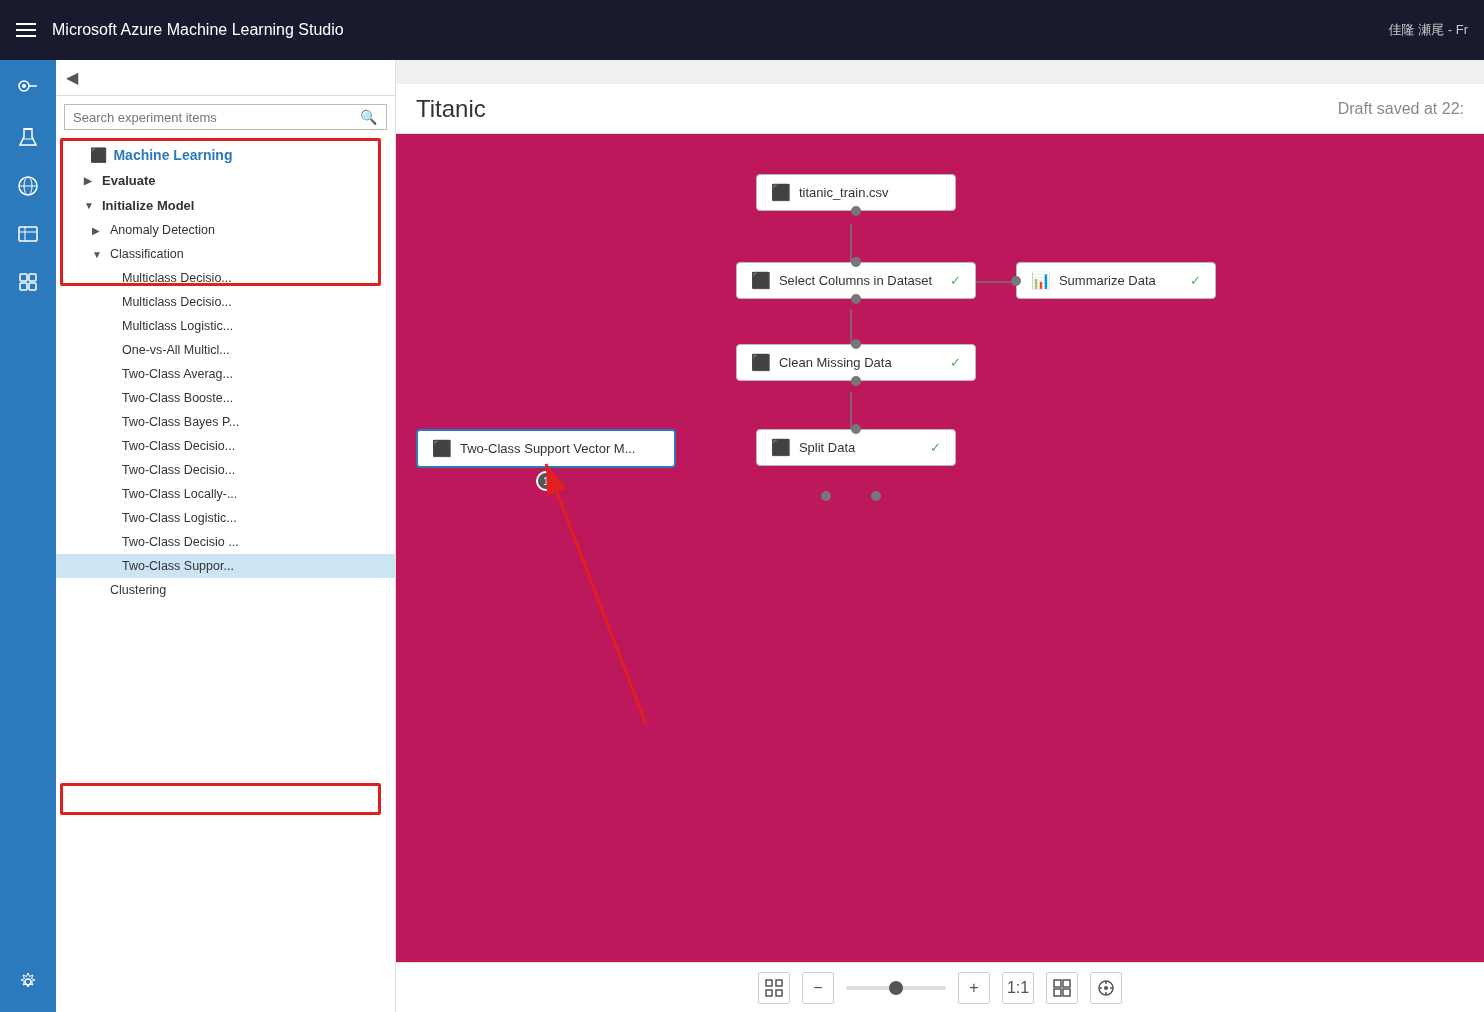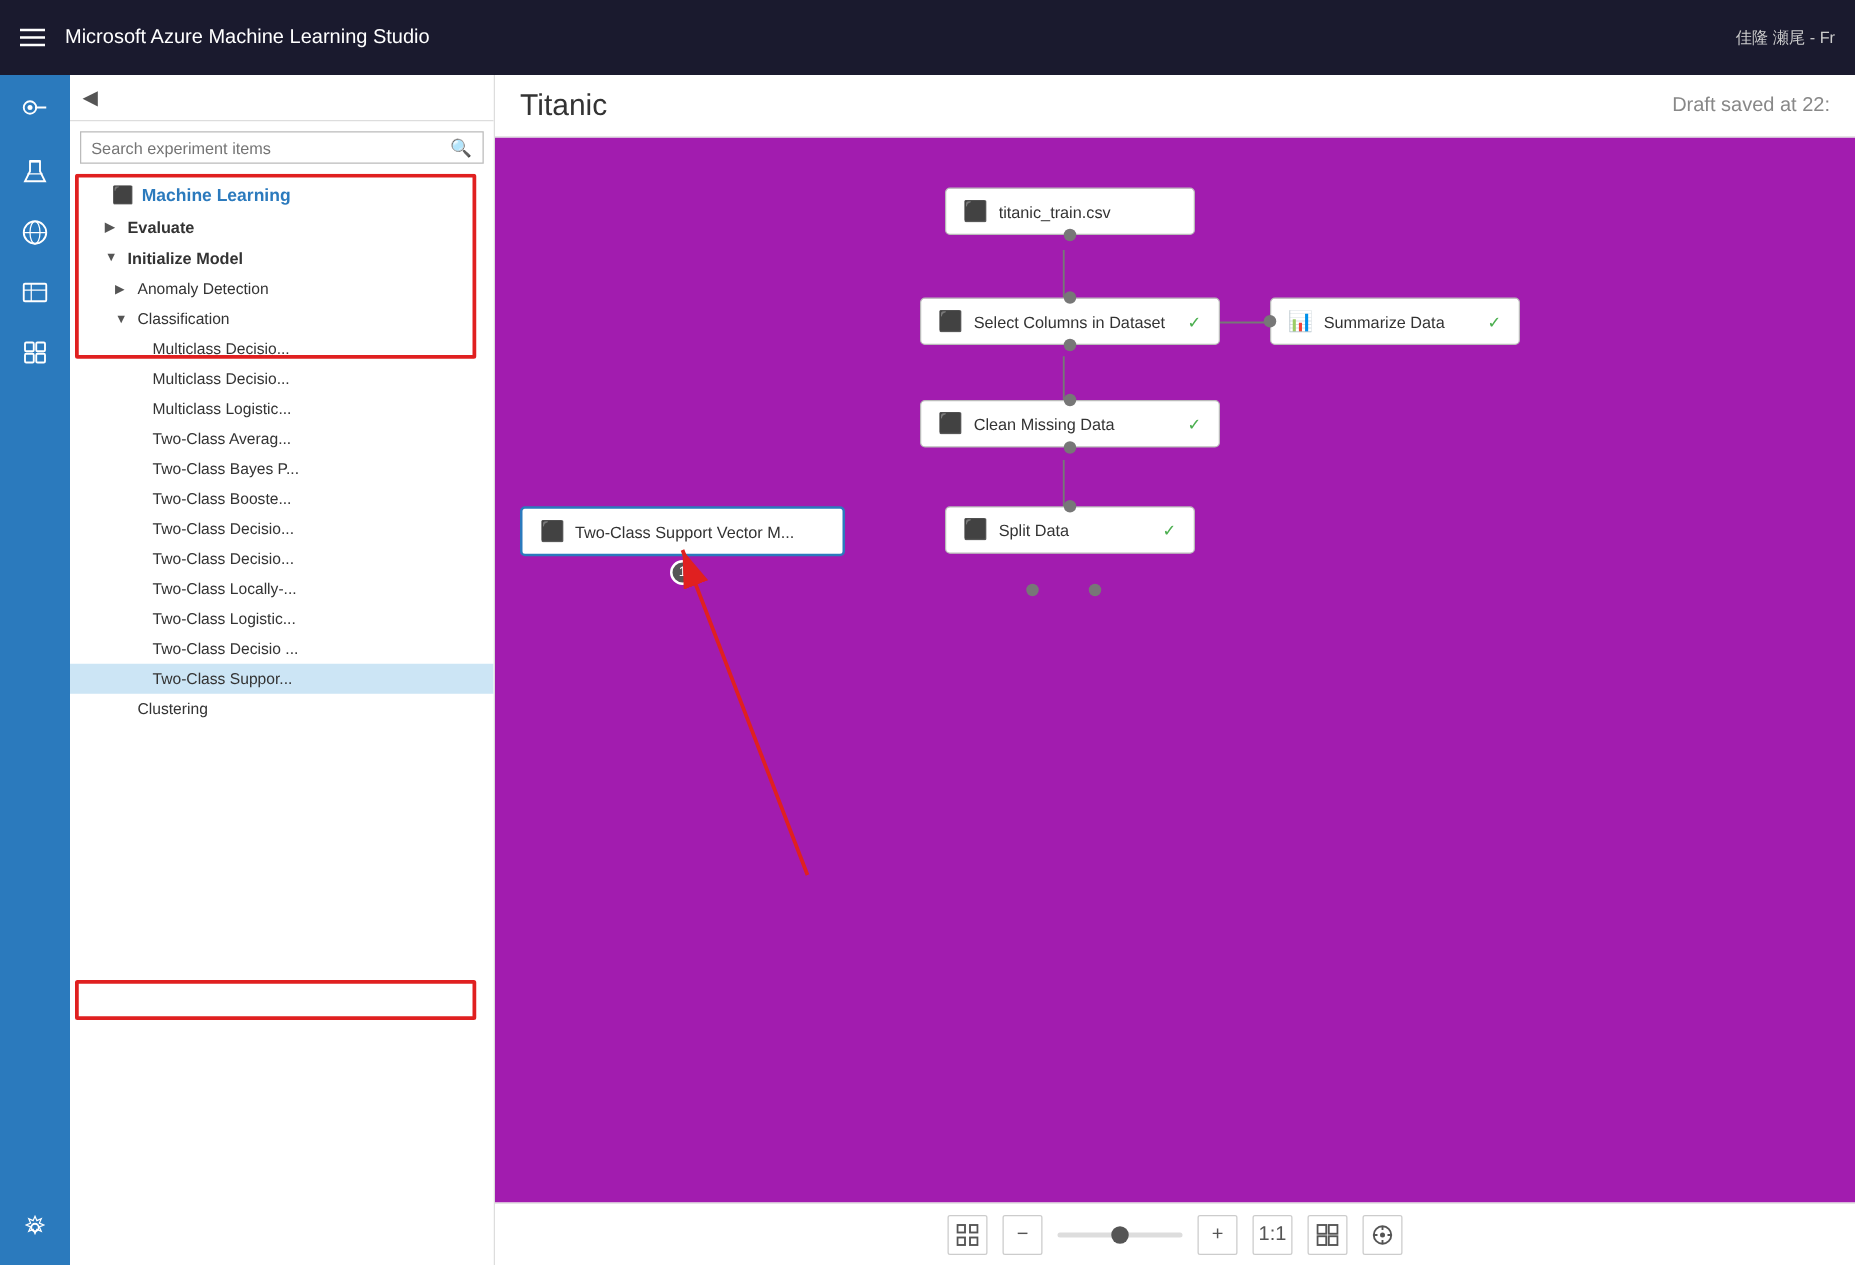--- a/index.html
+++ b/index.html
@@ -118,23 +118,24 @@
     .tree-item .arrow { font-size: 10px; color: #555; width: 12px; }
     .tree-item .icon { color: #2b7abd; font-size: 14px; }
     .tree-item.level1 { padding-left: 16px; font-weight: 600; color: #2b7abd; font-size: 14px; }
     .tree-item.level2 { padding-left: 28px; font-weight: 600; font-size: 13px; }
     .tree-item.level3 { padding-left: 36px; font-weight: 400; font-size: 12.5px; }
     .tree-item.level4 { padding-left: 48px; font-weight: 400; font-size: 12.5px; color: #333; }
 
     
     .canvas-area {
       flex: 1;
-      background: #a21caf;
+      background: #be185d;
       position: relative;
       overflow: hidden;
+      margin-top: 24px;
     }
 
     
     .page-title-bar {
       position: absolute;
       top: 0;
       left: 0;
       right: 0;
       height: 50px;
       background: white;
@@ -380,29 +381,33 @@
           <div class="tree-item level4">
             <span class="arrow"></span>
             <span>Multiclass Decisio...</span>
           </div>
           <div class="tree-item level4">
             <span class="arrow"></span>
             <span>Multiclass Logistic...</span>
           </div>
           <div class="tree-item level4">
             <span class="arrow"></span>
+            <span>One-vs-All Multicl...</span>
+          </div>
+          <div class="tree-item level4">
+            <span class="arrow"></span>
             <span>Two-Class Averag...</span>
           </div>
           <div class="tree-item level4">
             <span class="arrow"></span>
+            <span>Two-Class Booste...</span>
+          </div>
+          <div class="tree-item level4">
+            <span class="arrow"></span>
             <span>Two-Class Bayes P...</span>
-          </div>
-          <div class="tree-item level4">
-            <span class="arrow"></span>
-            <span>Two-Class Booste...</span>
           </div>
           <div class="tree-item level4">
             <span class="arrow"></span>
             <span>Two-Class Decisio...</span>
           </div>
           <div class="tree-item level4">
             <span class="arrow"></span>
             <span>Two-Class Decisio...</span>
           </div>
           <div class="tree-item level4">

